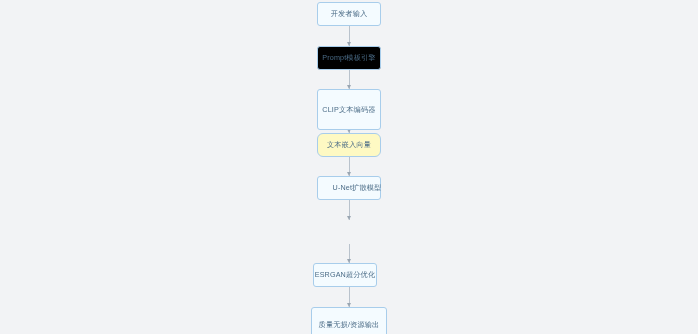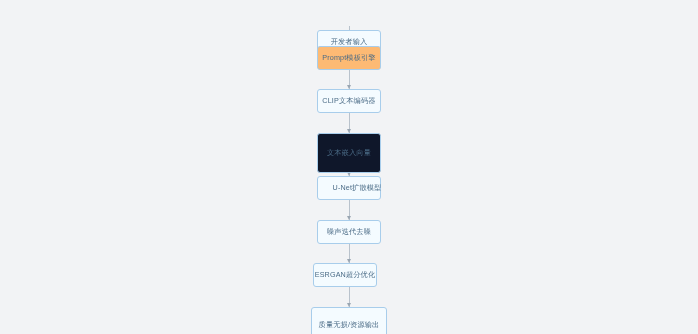--- a/index.html
+++ b/index.html
@@ -72,37 +72,34 @@
       <div class="edge" style="left: 349px; top: 113px; height: 20px; background: rgb(185, 194, 204);"></div>
       <div class="arrowhead" style="left: 346.9px; top: 129px;"></div>
       <div class="edge" style="left: 349px; top: 157px; height: 19px; background: rgb(185, 194, 204);"></div>
       <div class="arrowhead" style="left: 346.9px; top: 172px;"></div>
       <div class="edge" style="left: 349px; top: 200px; height: 20px; background: rgb(185, 194, 204);"></div>
       <div class="arrowhead" style="left: 346.9px; top: 216px;"></div>
       <div class="edge" style="left: 349px; top: 244px; height: 19px; background: rgb(185, 194, 204);"></div>
       <div class="arrowhead" style="left: 346.9px; top: 259px;"></div>
       <div class="edge" style="left: 349px; top: 287px; height: 20px; background: rgb(185, 194, 204);"></div>
       <div class="arrowhead" style="left: 346.9px; top: 303px;"></div>
-      <div class="node" style="left: 317px; top: 2px; width: 64px; height: 24px; background: rgb(244, 251, 255); border-color: rgb(168, 205, 235); color: rgb(74, 107, 134); margin-top: 28px;">
+      <div class="node" style="left: 317px; top: 2px; width: 64px; height: 24px; background: rgb(244, 251, 255); border-color: rgb(168, 205, 235); color: rgb(74, 107, 134);">
         <span>开发者输入</span>
       </div>
-      <div class="node" style="left: 317px; top: 46px; width: 64px; height: 24px; background: #fdba74; border-color: rgb(168, 205, 235); color: rgb(74, 107, 134);">
+      <div class="node" style="left: 317px; top: 46px; width: 64px; height: 24px; background: #000000; border-color: rgb(168, 205, 235); color: rgb(74, 107, 134);">
         <span>Prompt模板引擎</span>
       </div>
-      <div class="node" style="left: 317px; top: 89px; width: 64px; height: 24px; background: rgb(244, 251, 255); border-color: rgb(168, 205, 235); color: rgb(74, 107, 134);">
+      <div class="node" style="left: 317px; top: 89px; width: 64px; height: 41px; background: rgb(244, 251, 255); border-color: rgb(168, 205, 235); color: rgb(74, 107, 134);">
         <span>CLIP文本编码器</span>
       </div>
-      <div class="node" style="left: 317px; top: 133px; width: 64px; height: 40px; background: #0f172a; border-color: rgb(168, 205, 235); color: rgb(74, 107, 134);">
+      <div class="node" style="left: 317px; top: 133px; width: 64px; height: 24px; background: #fef9c3; border-color: rgb(168, 205, 235); color: rgb(74, 107, 134); border-radius: 6px;">
         <span>文本嵌入向量</span>
       </div>
       <div class="node" style="left: 317px; top: 176px; width: 64px; height: 24px; background: rgb(244, 251, 255); border-color: rgb(168, 205, 235); color: rgb(74, 107, 134); padding-left: 16px;">
         <span>U-Net扩散模型</span>
-      </div>
-      <div class="node" style="left: 317px; top: 220px; width: 64px; height: 24px; background: rgb(244, 251, 255); border-color: rgb(168, 205, 235); color: rgb(74, 107, 134);">
-        <span>噪声迭代去噪</span>
       </div>
       <div class="node" style="left: 313px; top: 263px; width: 64px; height: 24px; background: rgb(244, 251, 255); border-color: rgb(168, 205, 235); color: rgb(74, 107, 134);">
         <span>ESRGAN超分优化</span>
       </div>
       <div class="node" style="left: 311px; top: 307px; width: 76px; height: 36px; background: rgb(244, 251, 255); border-color: rgb(168, 205, 235); color: rgb(74, 107, 134);">
         <span>质量无损/资源输出</span>
       </div>
     </div>
 </div>
 

